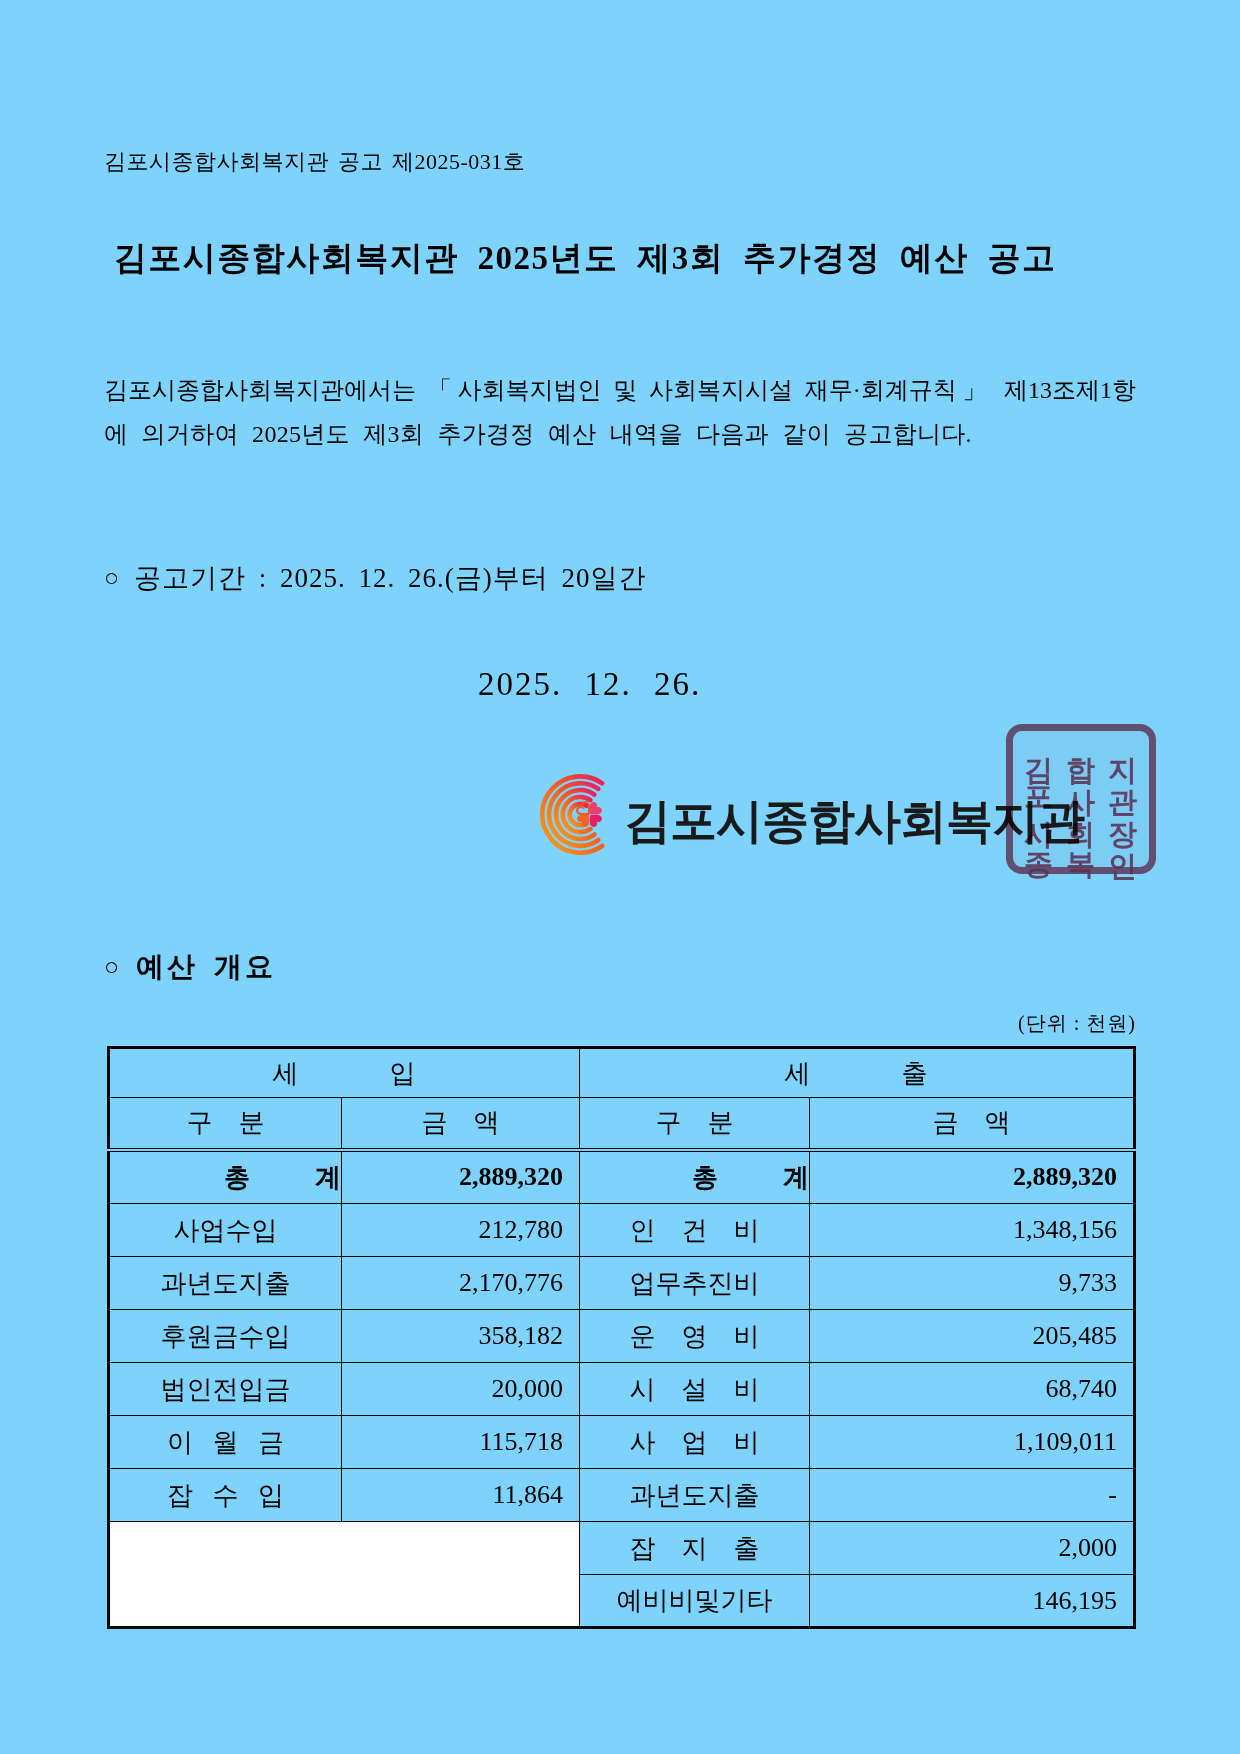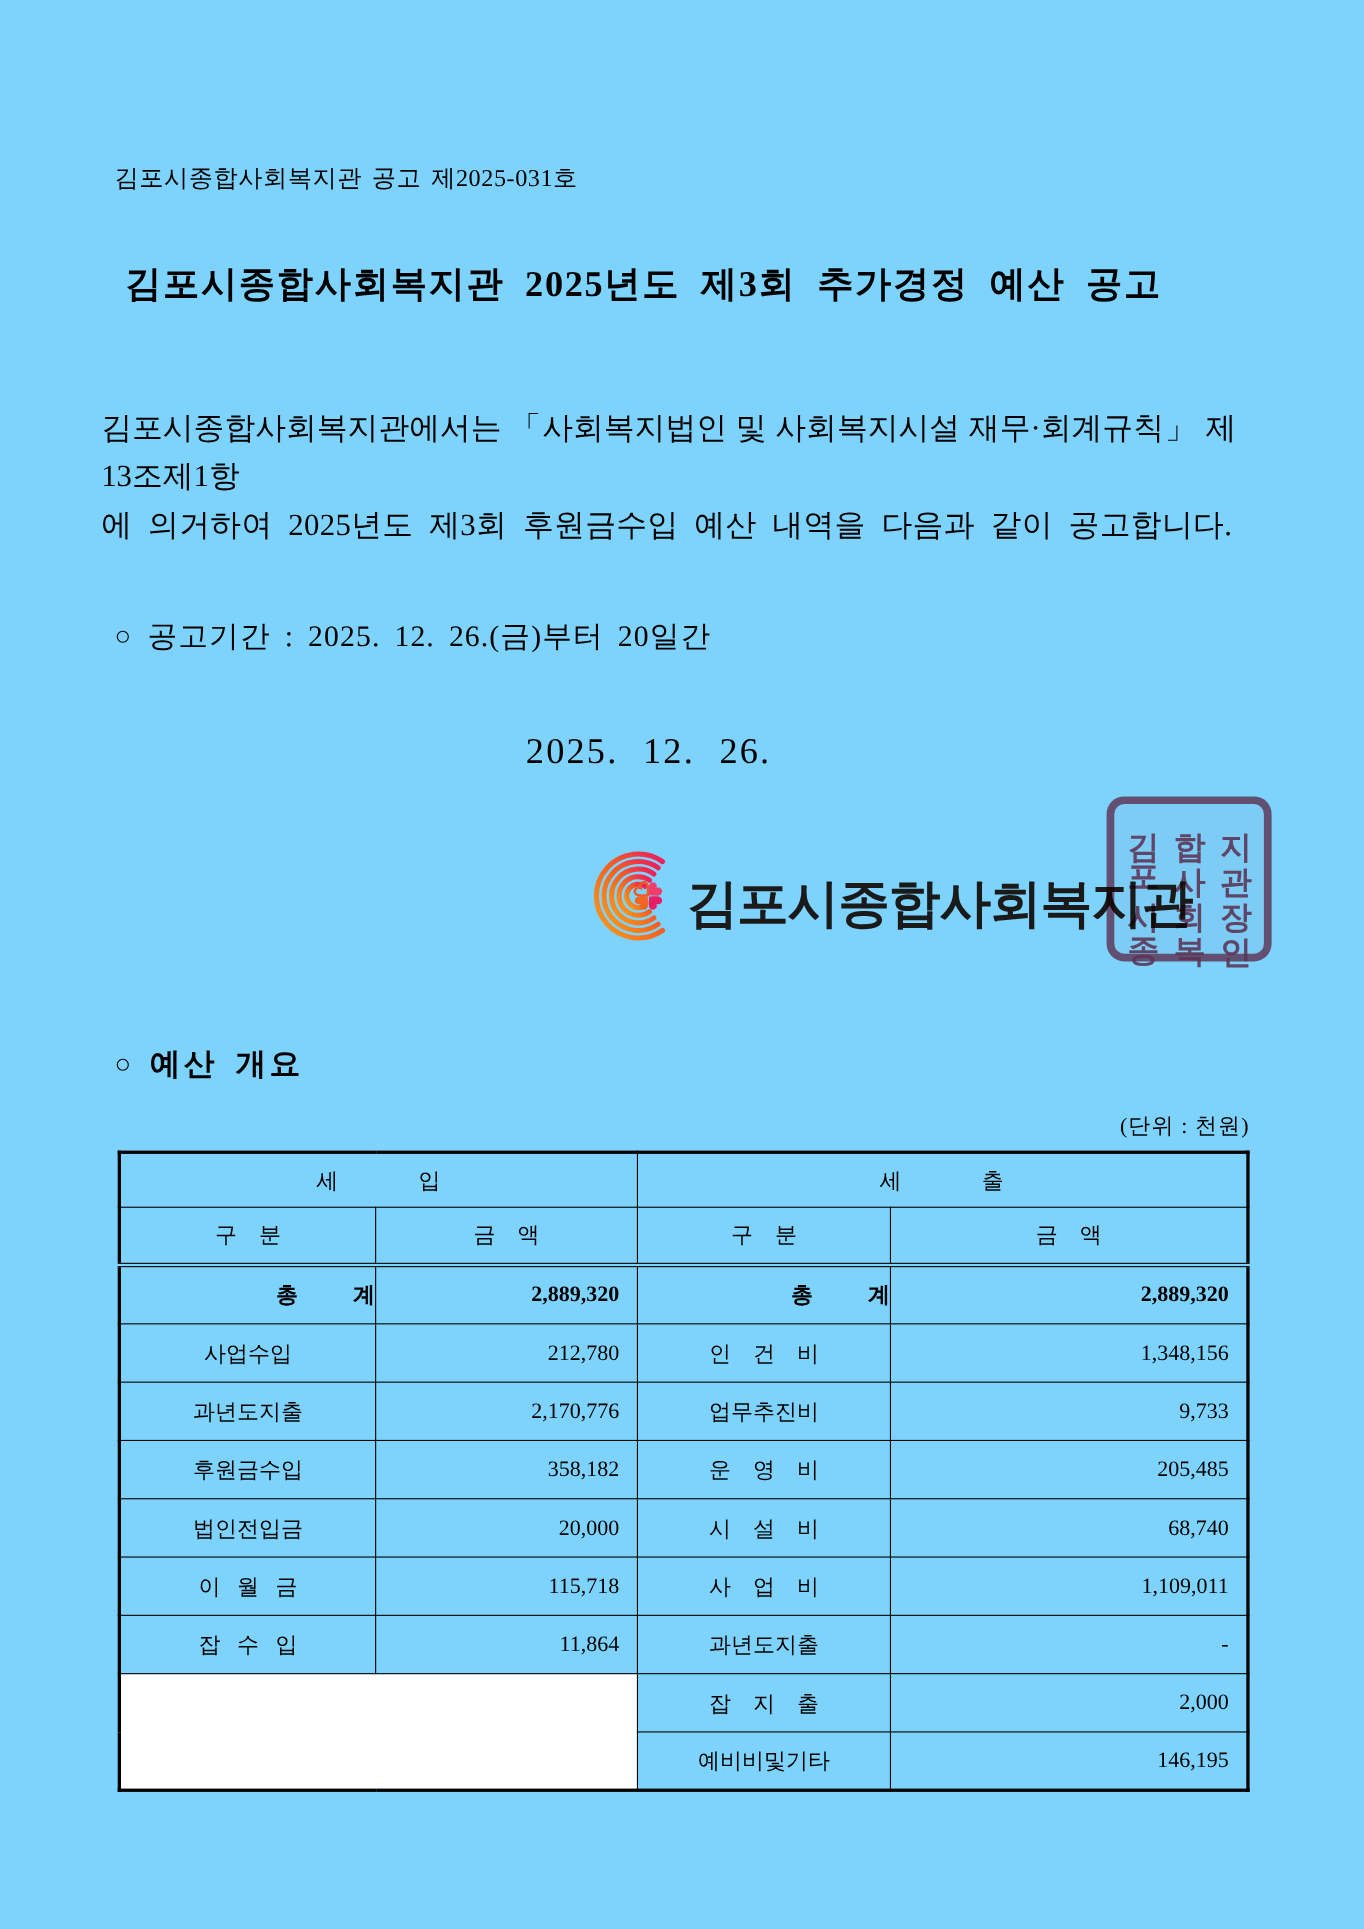--- a/index.html
+++ b/index.html
@@ -17,21 +17,21 @@
   .doc-number {
     left:104px; top:147px;
     font-size:22px; letter-spacing:0.5px; word-spacing:3px;
   }
   .doc-title {
     left:104px; top:236px; width:1032px;
     text-align:center; padding-right:70px;
     font-size:33px; font-weight:bold;
     letter-spacing:1.5px; word-spacing:9px;
   }
-  .body-par { left:92px; top:368px; width:1032px; font-size:28px; }
+  .body-par { left:104px; top:368px; width:1032px; font-size:24px; }
   .body-par .line1 { text-align:justify; text-align-last:justify; line-height:44px; }
   .body-par .line2 { line-height:44px; word-spacing:7px; letter-spacing:0.3px; }
 
   .notice-line {
     left:104px; top:560px;
     font-size:27px; letter-spacing:1px; word-spacing:5px;
   }
   .bullet { display:inline-block; margin-right:14px; font-size:25px; transform:translateY(-1px); }
 
   .date-line {
@@ -71,21 +71,21 @@
   .unit-note { right:104px; top:1010px; font-size:20px; letter-spacing:1px;text-align:center; }
 
   table.budget {
     position:absolute; left:107px; top:1046px;
     width:1026px; table-layout:fixed;
     border-collapse:collapse;
     border:3px solid #000;
   }
   table.budget td {
     border:1px solid #000;
-    font-size:20px;
+    font-size:26px;
     white-space:pre-wrap;
     text-align:center;
     vertical-align:middle;
     overflow:hidden;
   }
   table.budget td.amount { text-align:right; padding-right:16px; }
   tr.t-group td { height:50px; letter-spacing:1px; }
   tr.t-cols  td { height:52px; }
   tr.t-total td { height:54px; font-weight:bold; border-top:4px double #000;text-align:right; }
   tr.t-body  td { height:53px; }
@@ -95,21 +95,21 @@
 <body>
 
 <div class="page">
 
   <div class="abs doc-number">김포시종합사회복지관 공고 제2025-031호</div>
 
   <div class="abs doc-title">김포시종합사회복지관 2025년도 제3회 추가경정 예산 공고</div>
 
   <div class="abs body-par">
     <div class="line1">김포시종합사회복지관에서는 「사회복지법인 및 사회복지시설 재무·회계규칙」 제13조제1항</div>
-    <div class="line2">에 의거하여 2025년도 제3회 후원금수입 예산 내역을 다음과 같이 공고합니다.</div>
+    <div class="line2">에 의거하여 2025년도 제3회 추가경정 예산 내역을 다음과 같이 공고합니다.</div>
   </div>
 
   <div class="abs notice-line"><span class="bullet">○</span><span>공고기간 : 2025. 12. 26.(금)부터 20일간</span></div>
 
   <div class="abs date-line">2025. 12. 26.</div>
 
   <div class="abs logo-row">
     <svg class="logo-icon" viewBox="0 0 110 120" aria-hidden="true">
       <defs>
         <linearGradient id="lg1" x1="0" y1="1" x2="1" y2="0">

